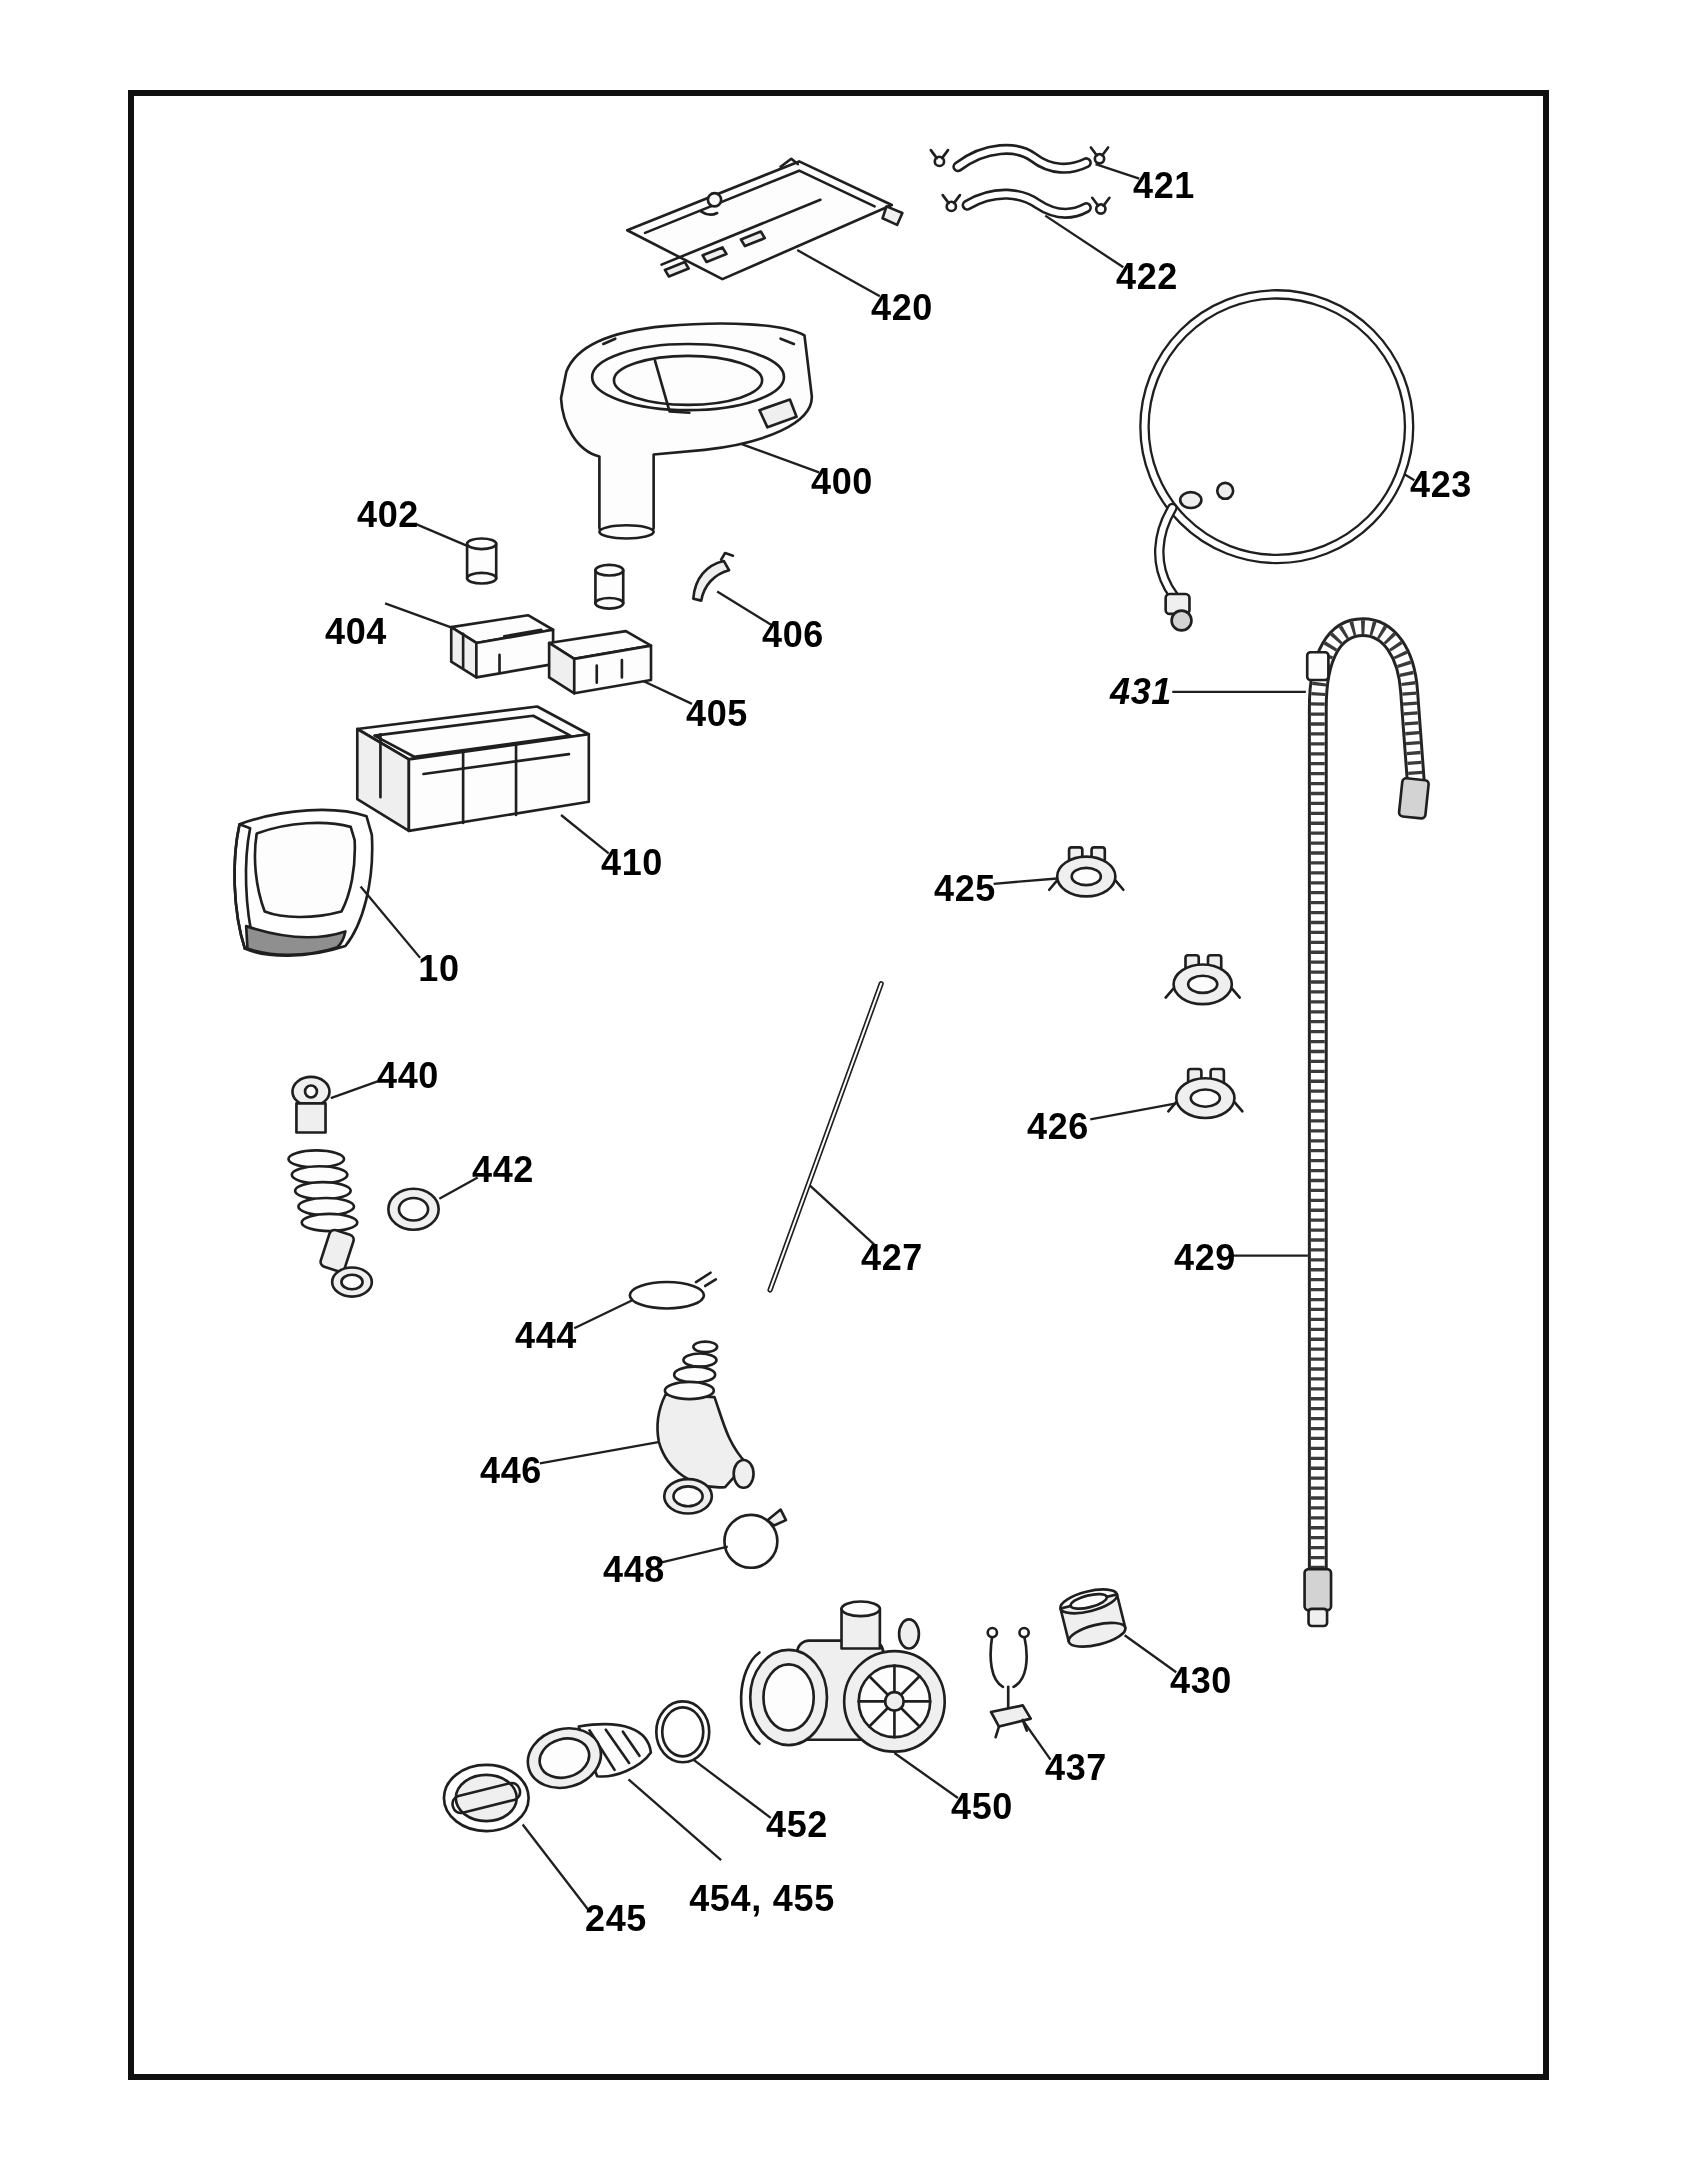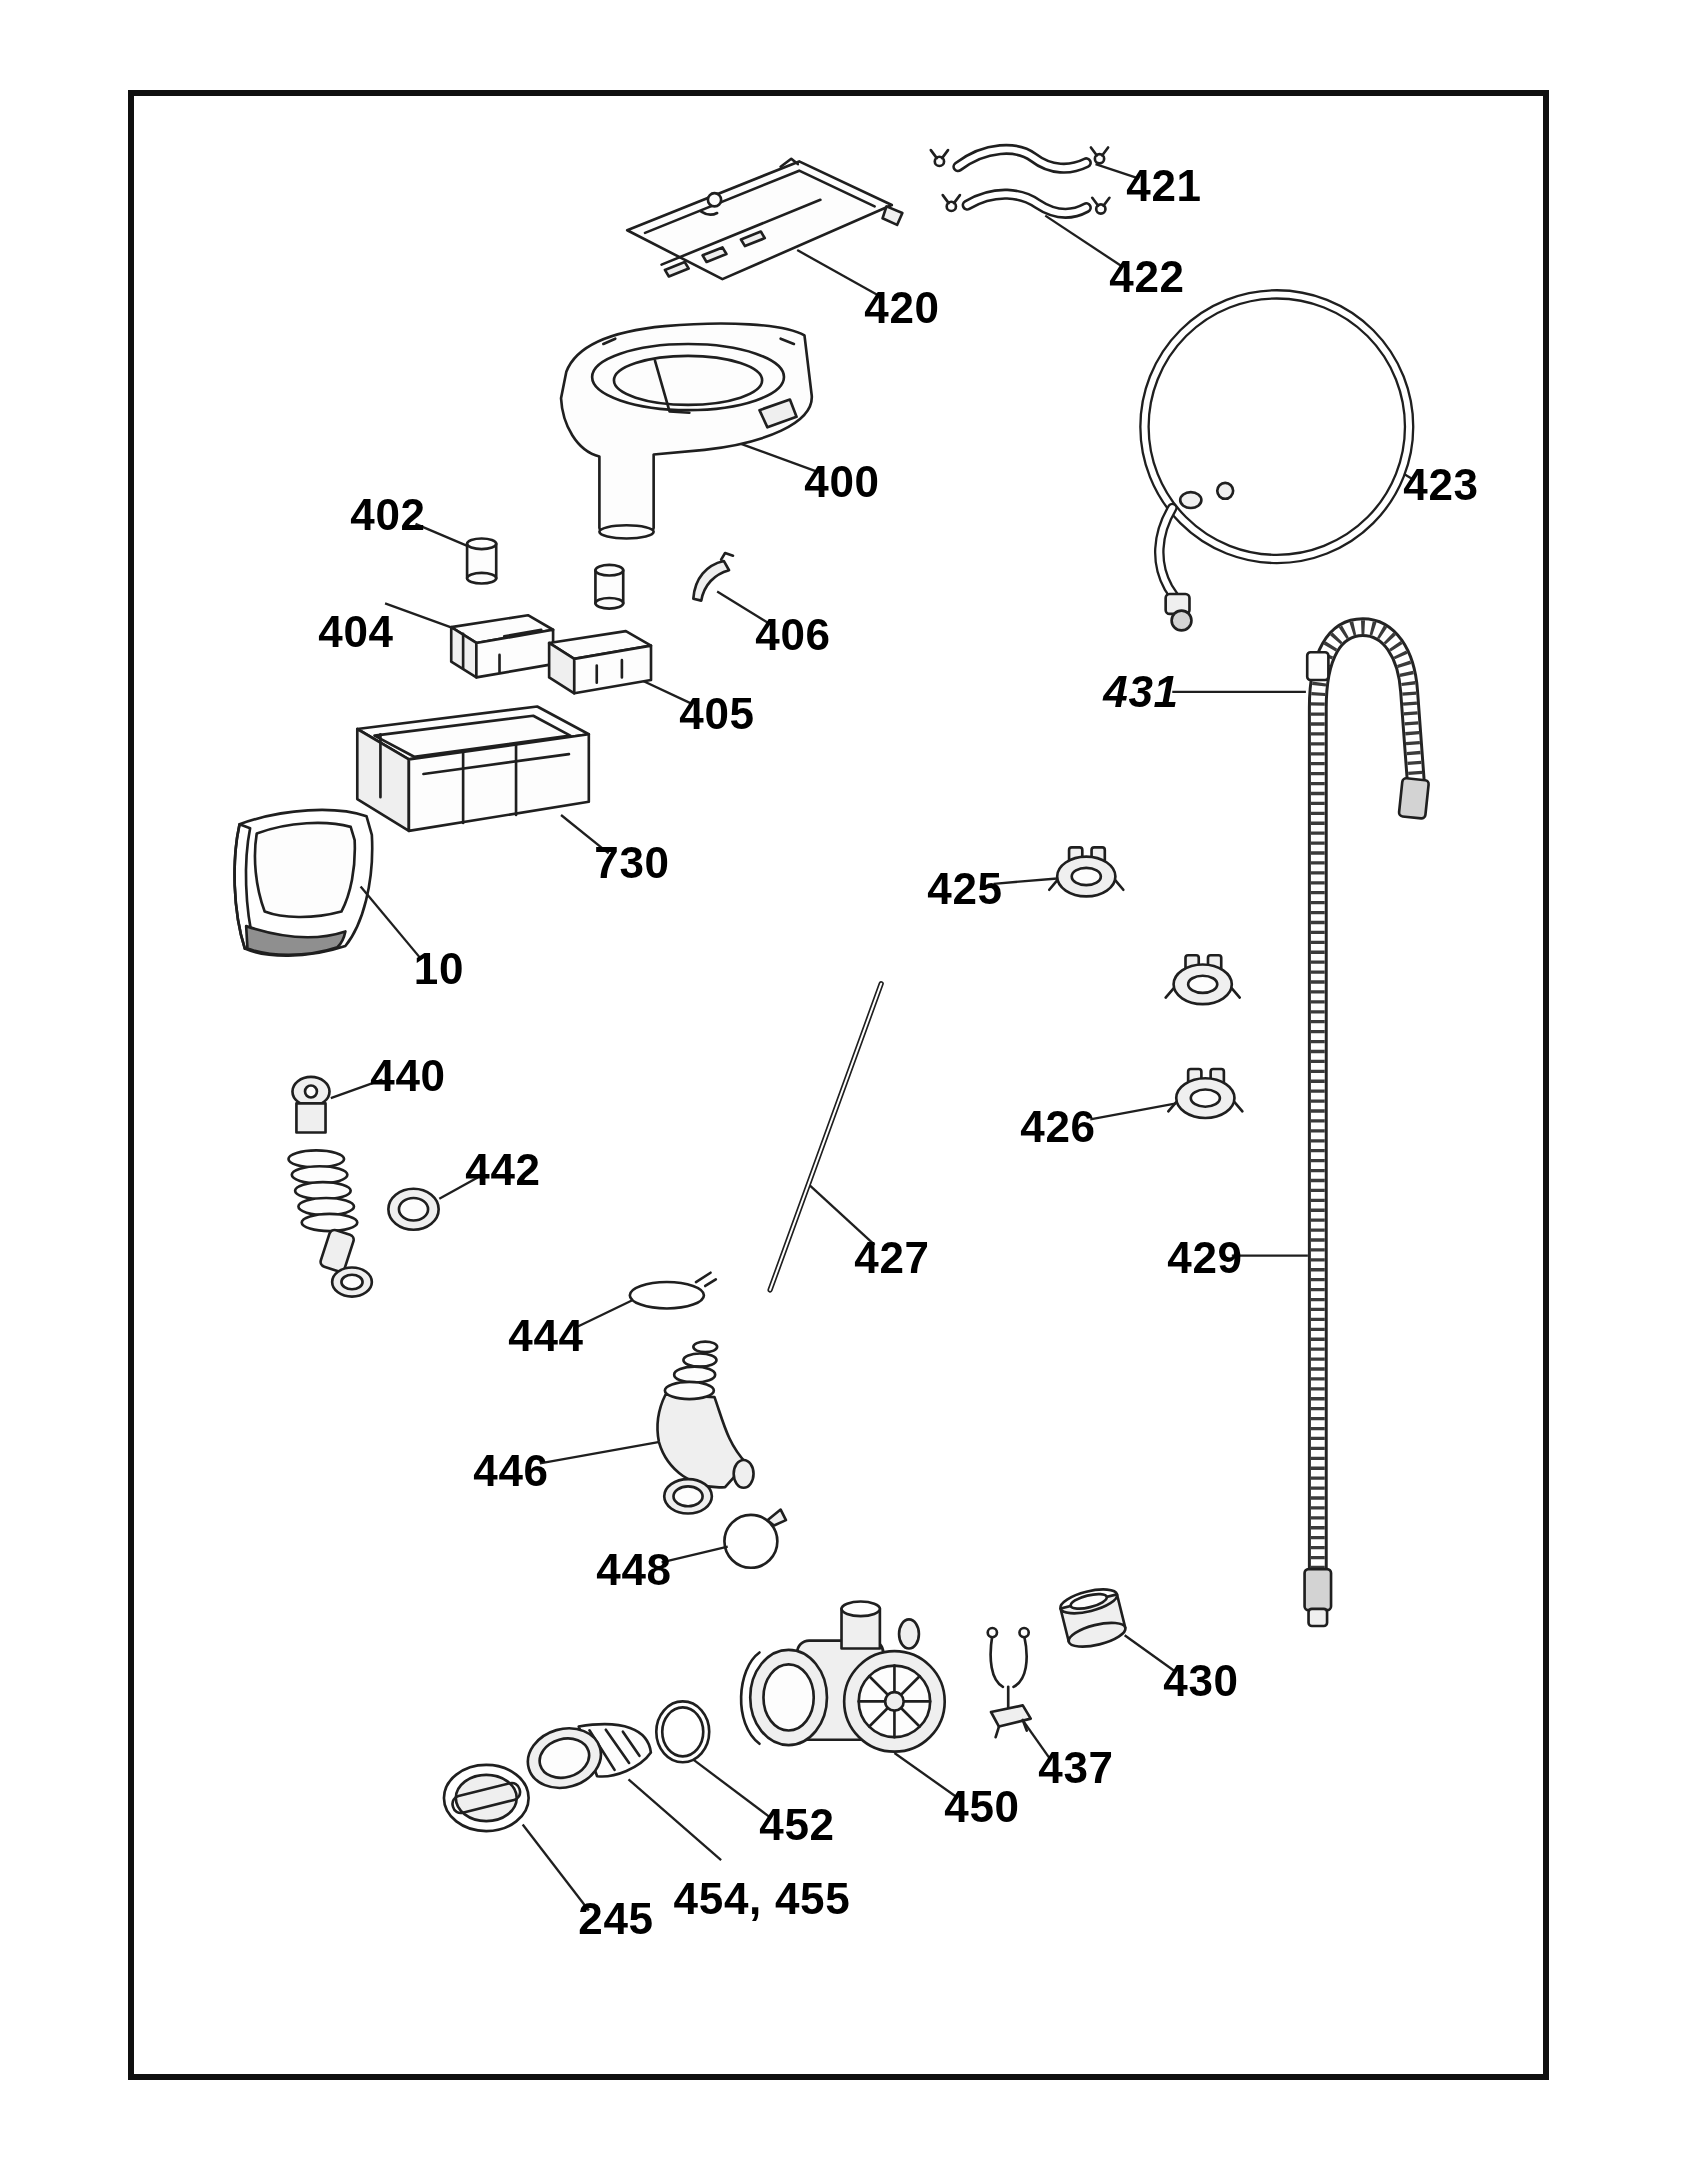--- a/index.html
+++ b/index.html
@@ -23,21 +23,21 @@
   }
   .art {
     position: absolute;
     left: 0;
     top: 0;
   }
   .part-label {
     position: absolute;
     transform: translate(-50%, -50%);
     font-weight: bold;
-    font-size: 44px;
+    font-size: 36px;
     color: #000000;
     white-space: nowrap;
     letter-spacing: 0.7px;
   }
   
   .ln { stroke: #1f1f1f; stroke-width: 4; fill: none; stroke-linecap: round; stroke-linejoin: round; }
   .fw { fill: #fdfdfd; }
   .fl { fill: #efefef; }
   .fg { fill: #d3d3d3; }
   .fd { fill: #8f8f8f; }
@@ -314,21 +314,21 @@
   <div class="part-label" style="left:902px; top:308px;">420</div>
   <div class="part-label" style="left:1164px; top:186px;">421</div>
   <div class="part-label" style="left:1147px; top:277px;">422</div>
   <div class="part-label" style="left:842px; top:482px;">400</div>
   <div class="part-label" style="left:388px;  top:515px;">402</div>
   <div class="part-label" style="left:356px;  top:632px;">404</div>
   <div class="part-label" style="left:793px; top:635px;">406</div>
   <div class="part-label" style="left:1441px; top:485px;">423</div>
   <div class="part-label" style="left:1141px; top:692px;font-style:italic;">431</div>
   <div class="part-label" style="left:717px; top:714px;">405</div>
-  <div class="part-label" style="left:632px;  top:863px;">730</div>
+  <div class="part-label" style="left:632px;  top:863px;">410</div>
   <div class="part-label" style="left:439px;  top:969px;">10</div>
   <div class="part-label" style="left:965px; top:889px;">425</div>
   <div class="part-label" style="left:1058px; top:1127px;">426</div>
   <div class="part-label" style="left:408px;  top:1076px;">440</div>
   <div class="part-label" style="left:503px;  top:1170px;">442</div>
   <div class="part-label" style="left:892px; top:1258px;">427</div>
   <div class="part-label" style="left:1205px; top:1258px;">429</div>
   <div class="part-label" style="left:546px;  top:1336px;">444</div>
   <div class="part-label" style="left:511px;  top:1471px;">446</div>
   <div class="part-label" style="left:634px;  top:1570px;">448</div>

